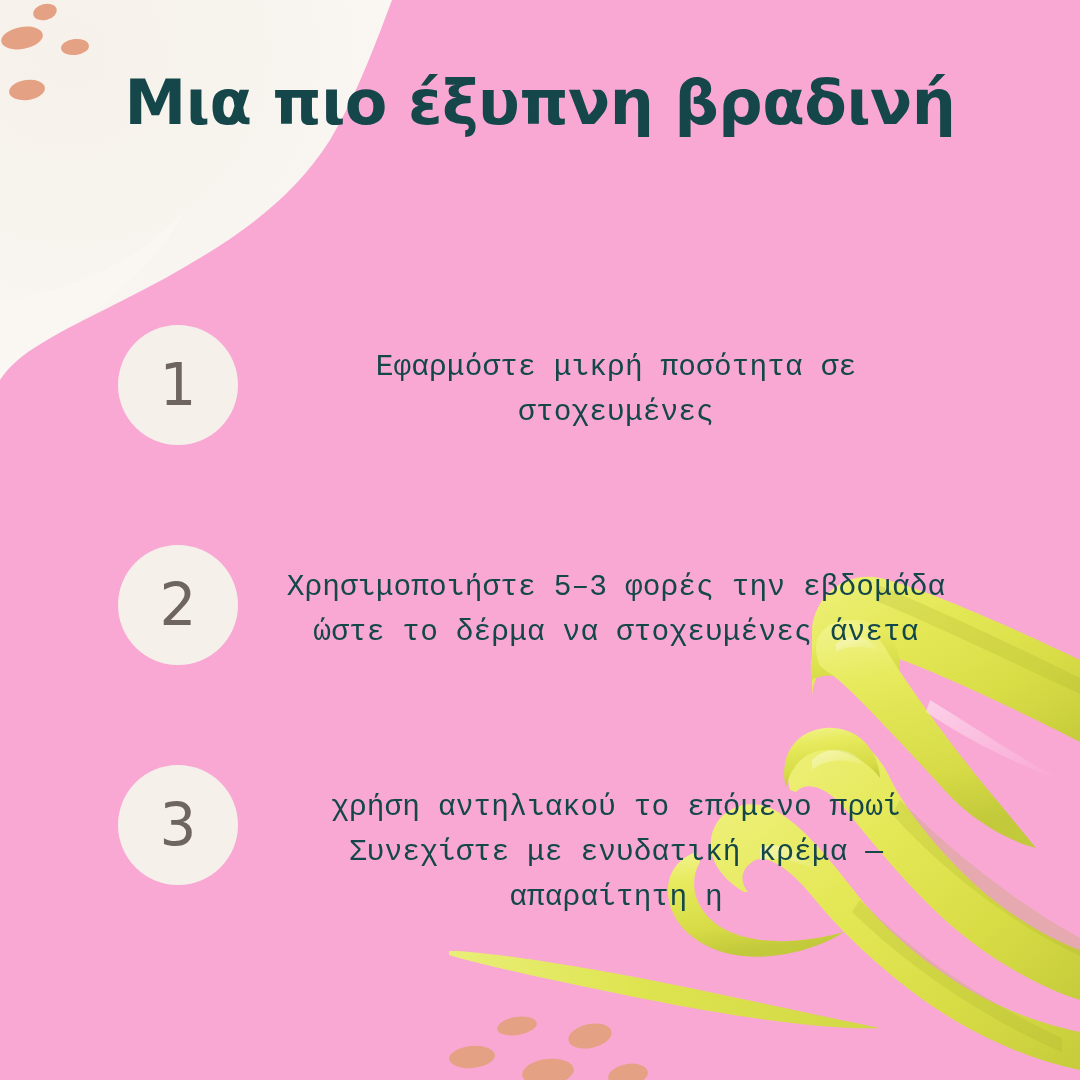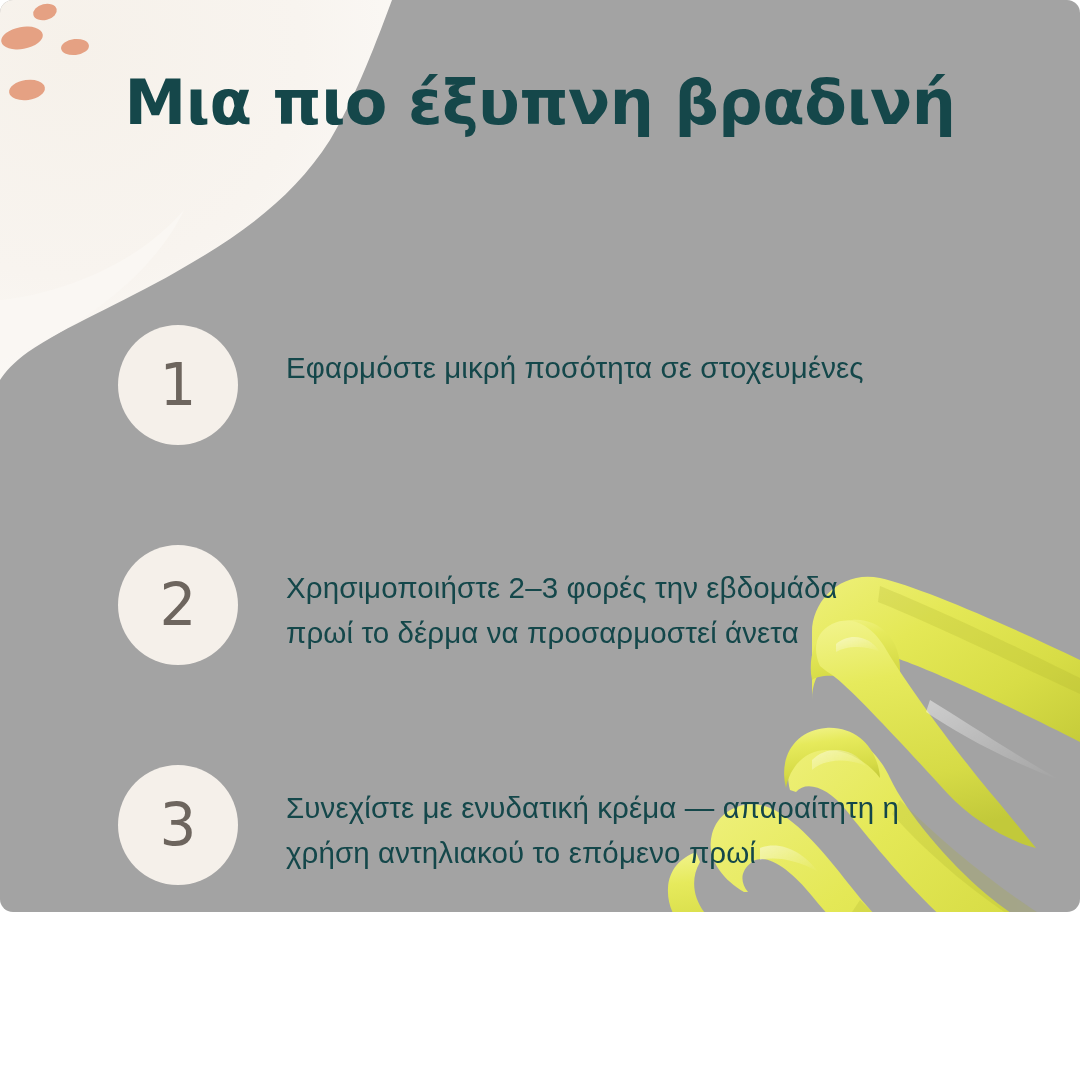--- a/index.html
+++ b/index.html
@@ -6,24 +6,23 @@
   html,body { width:1080px; height:1080px; }
   body {
     font-family:"DejaVu Sans", sans-serif;
     background:#ffffff;
     position:relative;
     overflow:hidden;
   }
   #stage {
     position:absolute;
     left:0; top:0;
-    width:1080px; height:912px;
-    background:#a3a3a3;
+    width:1080px; height:1080px;
+    background:#f9a8d4;
     overflow:hidden;
-    border-radius:13px;
   }
 
   
   .decor-layer {
     position:absolute;
     left:0; top:0;
     width:1080px; height:1080px;
     pointer-events:none;
   }
   .art-layer { z-index:1; }
@@ -76,26 +75,27 @@
     font-size:58px;
     line-height:58px;
     color:#6d655e;
     user-select:none;
   }
   .step-text {
     position:absolute;
     left:286px;
     top:20px;
     width:660px;
-    font-family:Liberation Sans, sans-serif;
+    font-family:Liberation Mono, monospace;
     font-weight:400;
     font-size:29.5px;
     line-height:45px;
     color:#14474a;
     letter-spacing:0.1px;
+    text-align:center;
   }
 </style>
 </head>
 <body>
 
 <div id="stage">
 
   <svg class="decor-layer art-layer" viewBox="0 0 1080 1080">
     <defs>
       <linearGradient id="serumGradA" x1="0" y1="0" x2="1" y2="1">
@@ -248,30 +248,30 @@
         <div class="step-text">
           <div>Εφαρμόστε μικρή ποσότητα σε στοχευμένες</div>
         </div>
       </div>
 
       <div class="step-row">
         <div class="step-badge">
           <span class="step-number">2</span>
         </div>
         <div class="step-text">
-          <div>Χρησιμοποιήστε 2–3 φορές την εβδομάδα</div>
-          <div>πρωί το δέρμα να προσαρμοστεί άνετα</div>
+          <div>Χρησιμοποιήστε 5–3 φορές την εβδομάδα</div>
+          <div>ώστε το δέρμα να στοχευμένες άνετα</div>
         </div>
       </div>
 
       <div class="step-row">
         <div class="step-badge">
           <span class="step-number">3</span>
         </div>
         <div class="step-text">
+          <div>χρήση αντηλιακού το επόμενο πρωί</div>
           <div>Συνεχίστε με ενυδατική κρέμα — απαραίτητη η</div>
-          <div>χρήση αντηλιακού το επόμενο πρωί</div>
         </div>
       </div>
 
     </div>
   </div>
 </div>
 
 </body></html>

